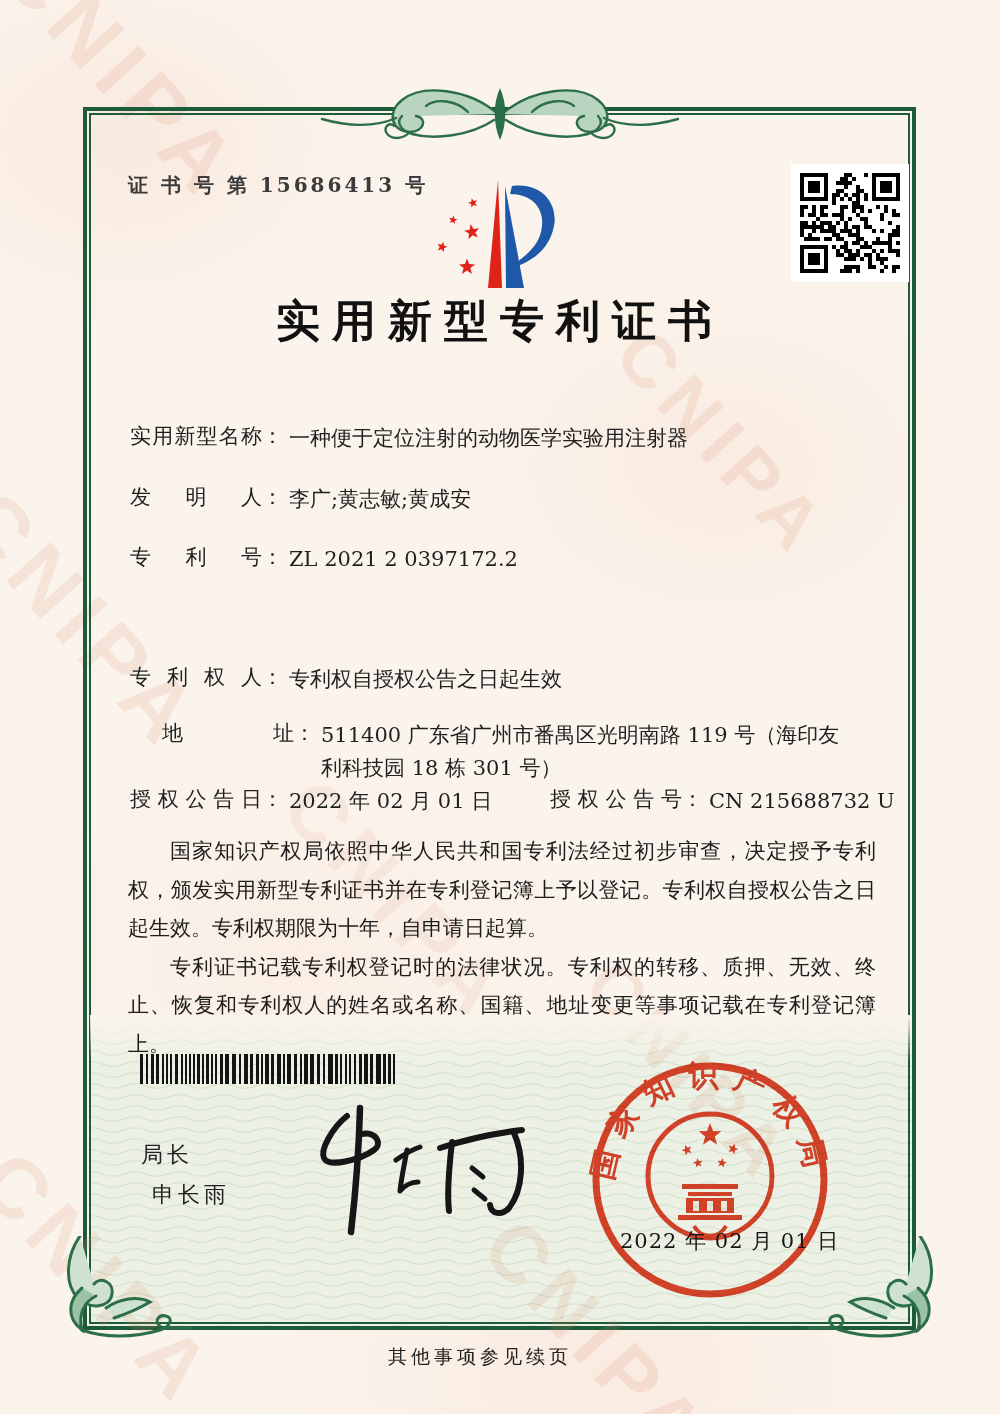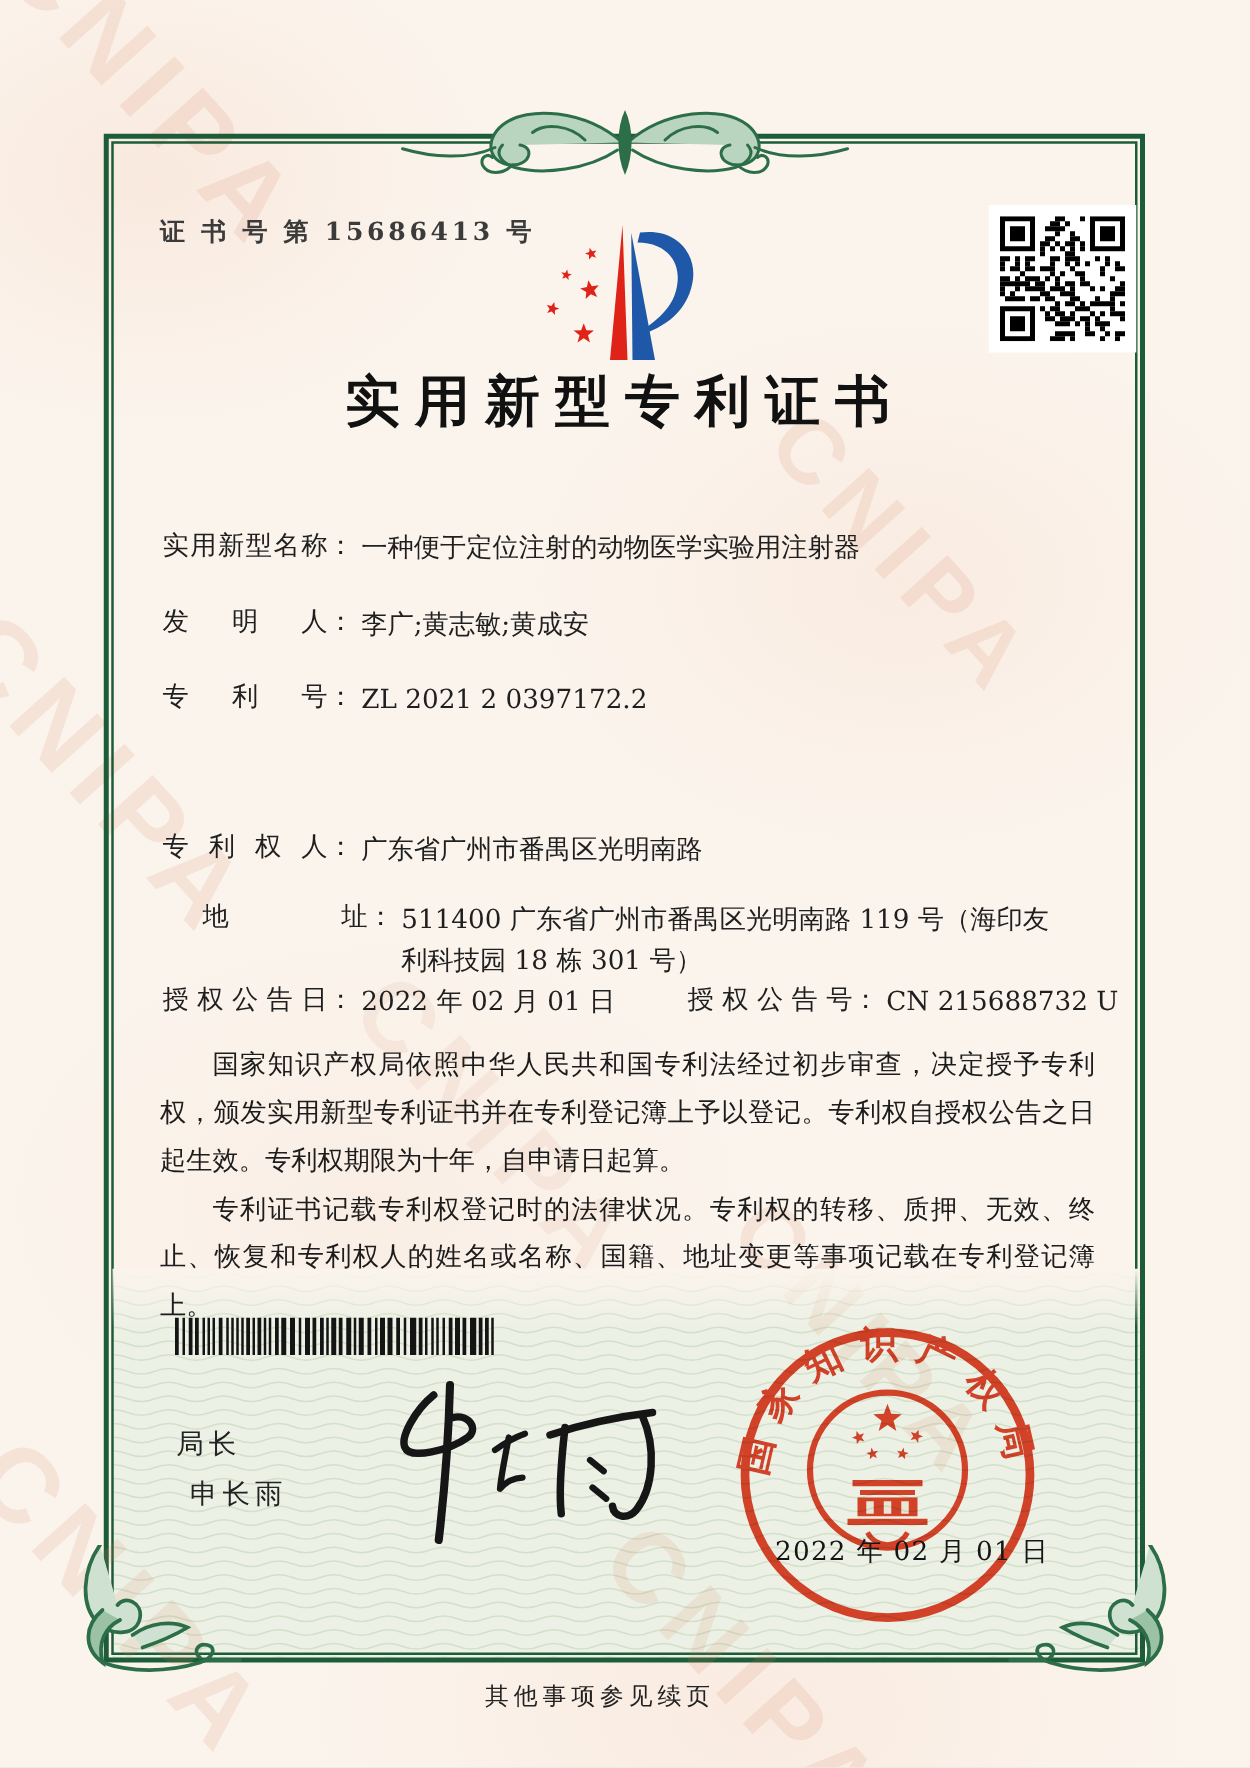--- a/index.html
+++ b/index.html
@@ -349,21 +349,21 @@
   <div class="row" style="top:422px;">
     <span class="flabel">实用新型名称</span><span class="colon">：</span><span class="fval">一种便于定位注射的动物医学实验用注射器</span>
   </div>
   <div class="row" style="top:483px;">
     <span class="flabel">发明人</span><span class="colon">：</span><span class="fval">李广;黄志敏;黄成安</span>
   </div>
   <div class="row" style="top:543px;">
     <span class="flabel">专利号</span><span class="colon">：</span><span class="fval">ZL 2021 2 0397172.2</span>
   </div>
   <div class="row" style="top:663px;">
-    <span class="flabel">专利权人</span><span class="colon">：</span><span class="fval">广东省广州市番禺区光明南路</span>
+    <span class="flabel">专利权人</span><span class="colon">：</span><span class="fval">专利权自授权公告之日起生效</span>
   </div>
   <div class="row" style="top:719px;margin-left:32px;">
     <span class="flabel">地址</span><span class="colon">：</span><span class="fval" style="width:520px;">511400 广东省广州市番禺区光明南路 119 号（海印友利科技园 18 栋 301 号）</span>
   </div>
   <div class="row" style="top:785px;">
     <span class="flabel">授权公告日</span><span class="colon">：</span><span class="fval">2022 年 02 月 01 日</span>
   </div>
   <div class="row2" style="top:785px;">
     <span class="flabel">授权公告号</span><span class="colon">：</span><span class="fval">CN 215688732 U</span>
   </div>

